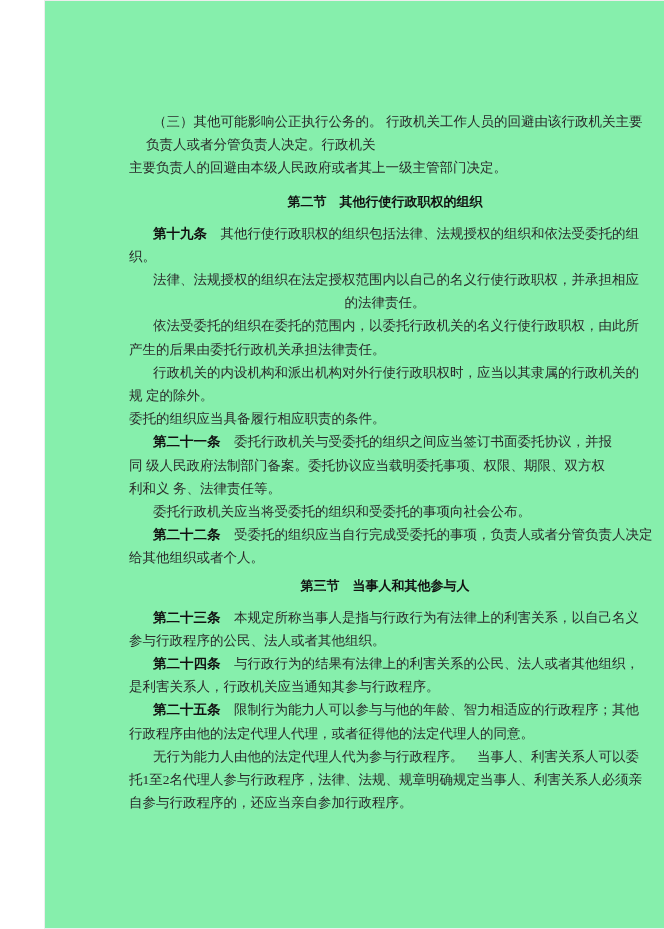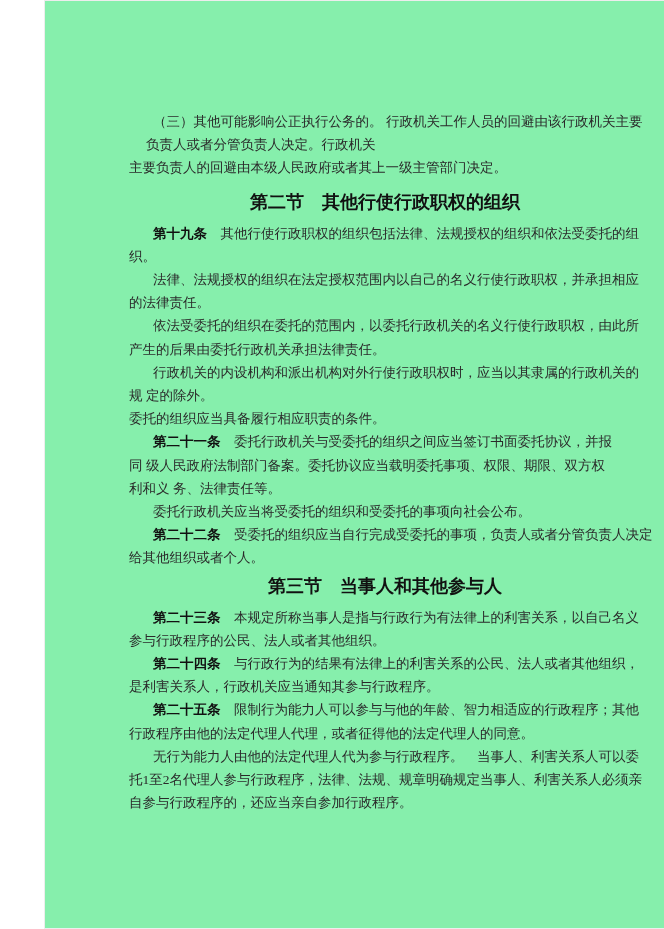--- a/index.html
+++ b/index.html
@@ -32,42 +32,42 @@
     letter-spacing: 0;
   }
   .doc .line b {
     font-family: "Liberation Sans", "DejaVu Sans", sans-serif;
     font-weight: bold;
     color: #111111;
   }
   .doc .heading {
     font-family: "Liberation Sans", "DejaVu Sans", sans-serif;
     font-weight: bold;
-    font-size: 18px;
+    font-size: 13px;
     line-height: 28px;
     text-align: center;
     color: #111111;
     white-space: pre;
   }
   .doc .heading-1 { margin: 8px 0 6px 0; }
   .doc .heading-2 { margin: 2px 0 6px 0; }
 </style>
 </head>
 <body>
 
 <div class="page">
   <div class="doc" id="doc">
       <div class="line" style="padding-left: 24px;">（三）其他可能影响公正执行公务的。 行政机关工作人员的回避由该行政机关主要</div>
       <div class="line" style="padding-left: 17px;">负责人或者分管负责人决定。行政机关</div>
       <div class="line" style="padding-left: 0px;">主要负责人的回避由本级人民政府或者其上一级主管部门决定。</div>
       <div class="heading heading-1">第二节　其他行使行政职权的组织</div>
       <div class="line" style="padding-left: 24px;"><b>第十九条</b><span>　其他行使行政职权的组织包括法律、法规授权的组织和依法受委托的组</span></div>
       <div class="line" style="padding-left: 0px;">织。</div>
       <div class="line" style="padding-left: 24px;">法律、法规授权的组织在法定授权范围内以自己的名义行使行政职权，并承担相应</div>
-      <div class="line" style="padding-left: 0px;">的法律责任。</div>
+      <div class="line" style="padding-left: 0px; text-align: center;">的法律责任。</div>
       <div class="line" style="padding-left: 24px;">依法受委托的组织在委托的范围内，以委托行政机关的名义行使行政职权，由此所</div>
       <div class="line" style="padding-left: 0px;">产生的后果由委托行政机关承担法律责任。</div>
       <div class="line" style="padding-left: 24px;">行政机关的内设机构和派出机构对外行使行政职权时，应当以其隶属的行政机关的</div>
       <div class="line" style="padding-left: 0px; font-family: Liberation Serif, serif;">规 定的除外。</div>
       <div class="line" style="padding-left: 0px;">委托的组织应当具备履行相应职责的条件。</div>
       <div class="line" style="padding-left: 24px;"><b>第二十一条</b><span>　委托行政机关与受委托的组织之间应当签订书面委托协议，并报</span></div>
       <div class="line" style="padding-left: 0px;">同 级人民政府法制部门备案。委托协议应当载明委托事项、权限、期限、双方权</div>
       <div class="line" style="padding-left: 0px;">利和义 务、法律责任等。</div>
       <div class="line" style="padding-left: 24px;">委托行政机关应当将受委托的组织和受委托的事项向社会公布。</div>
       <div class="line" style="padding-left: 24px;"><b>第二十二条</b><span>　受委托的组织应当自行完成受委托的事项，负责人或者分管负责人决定</span></div>

